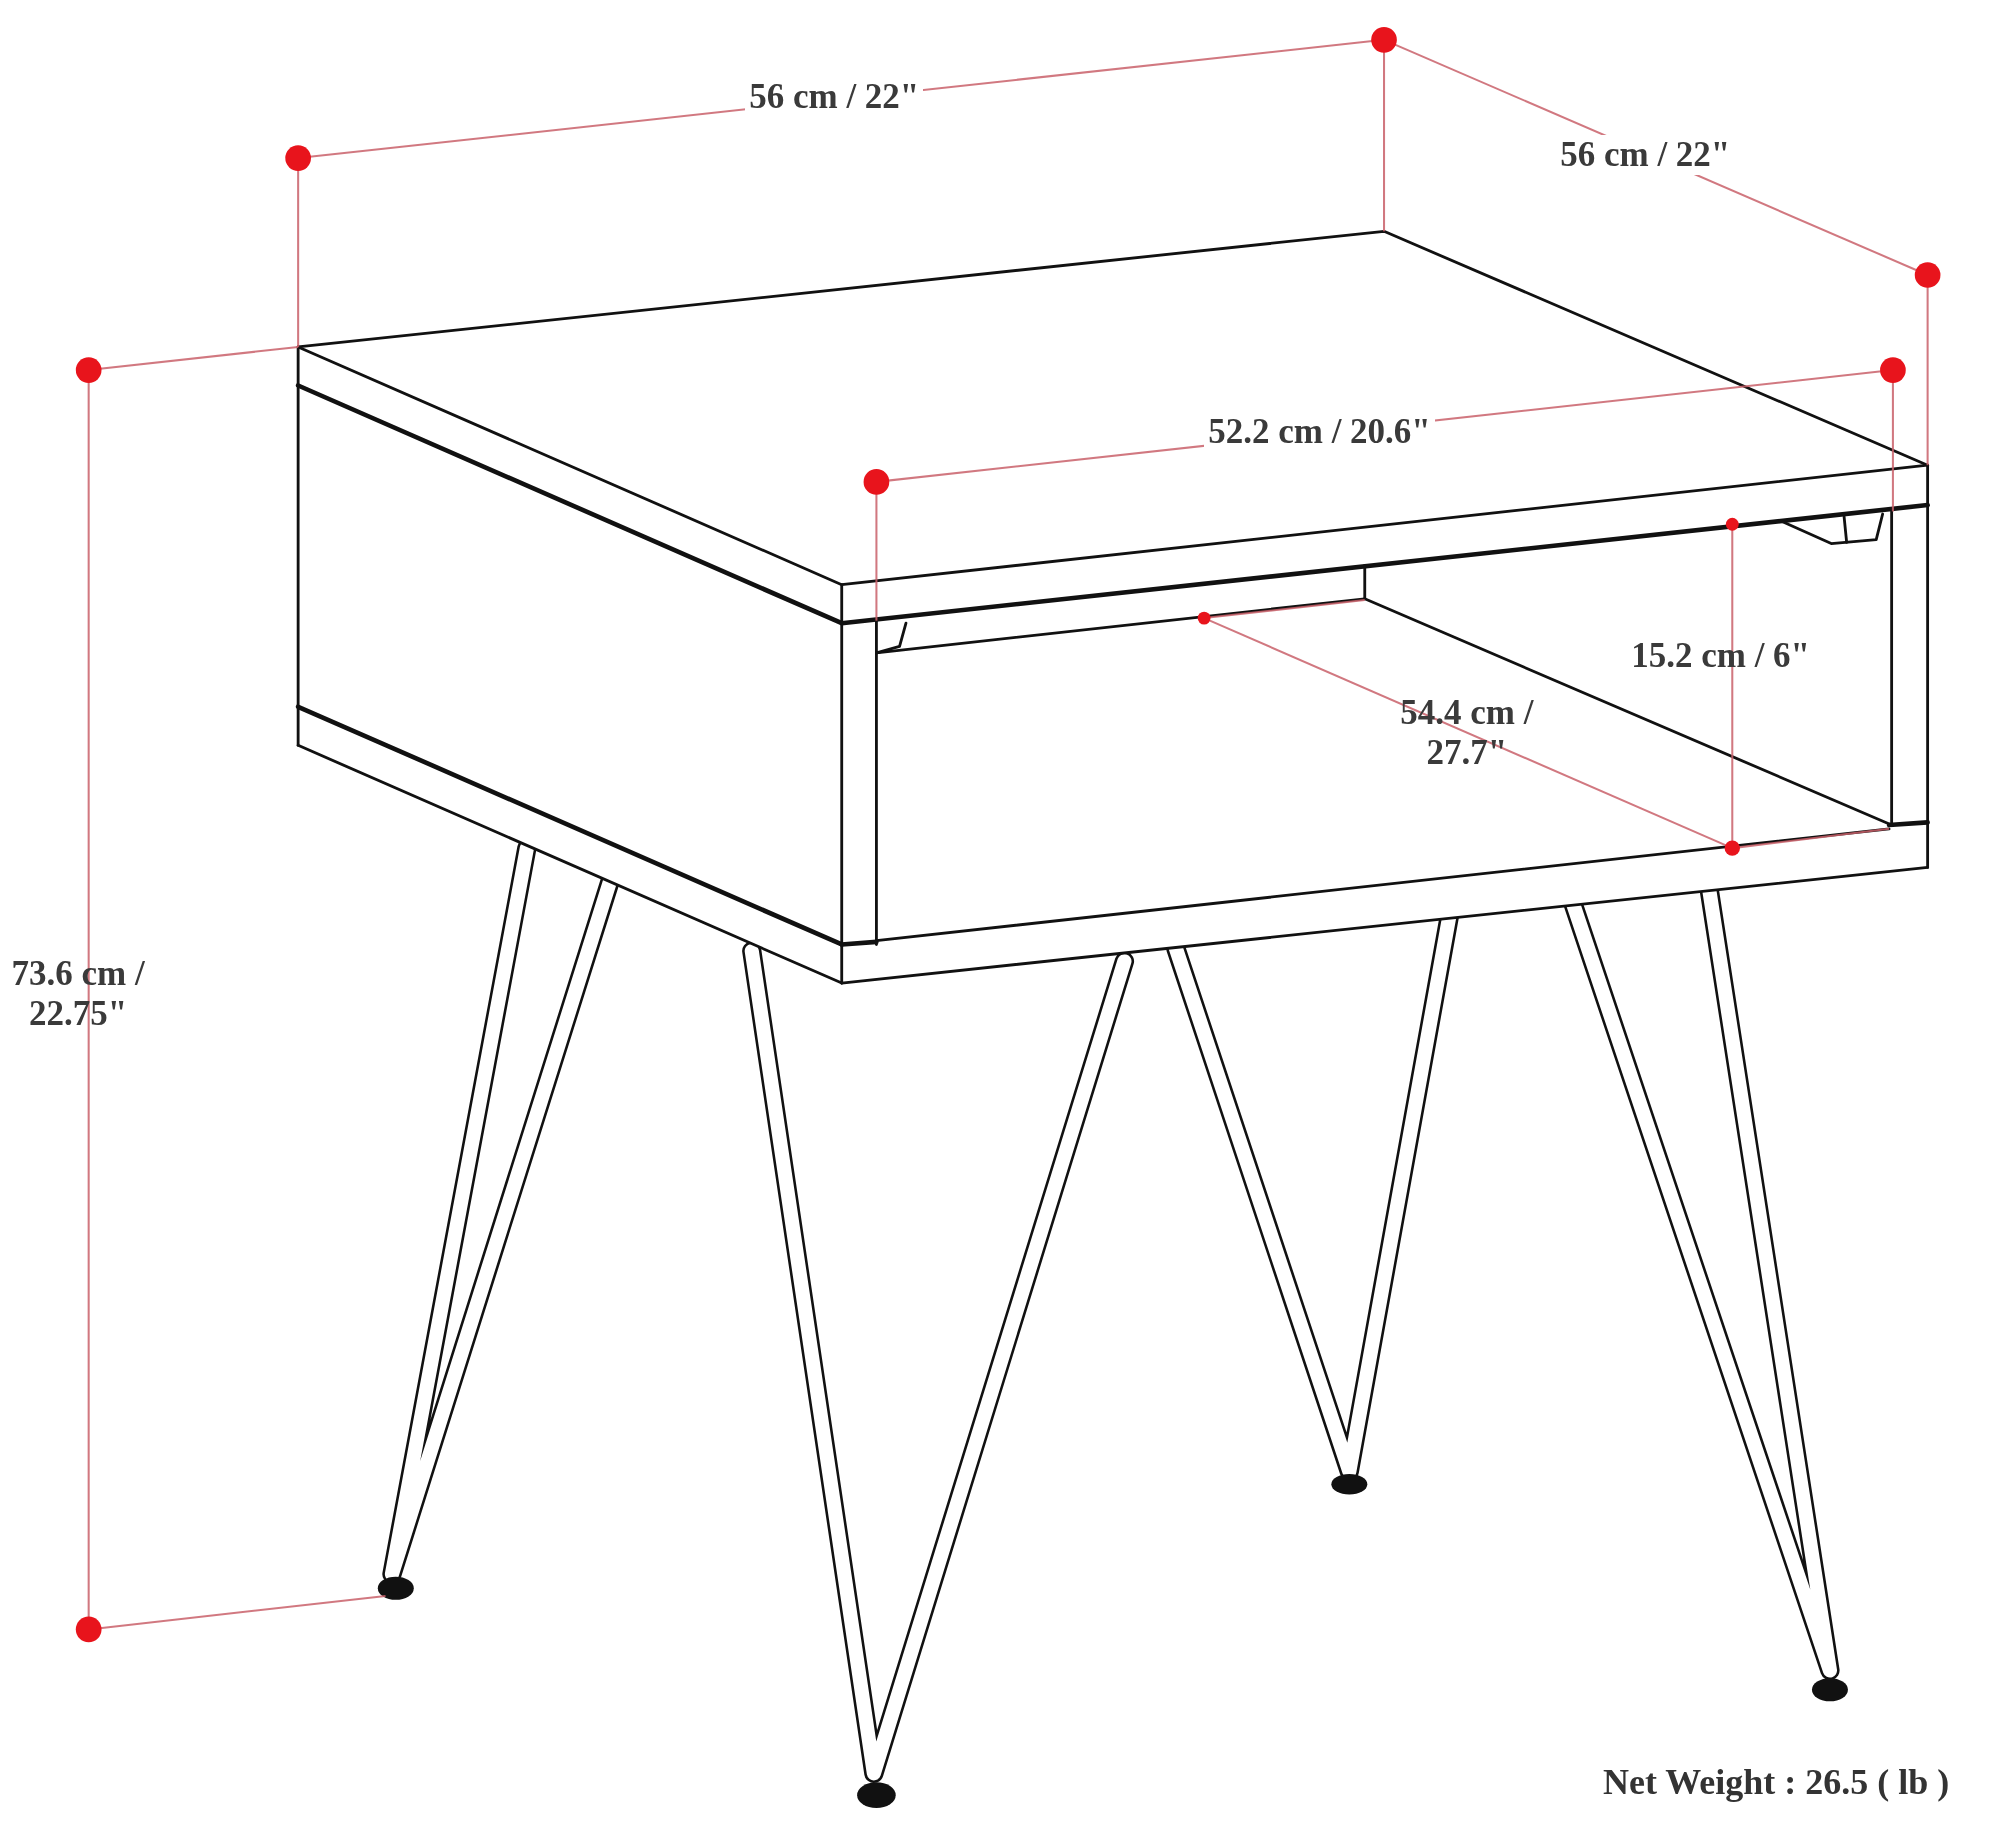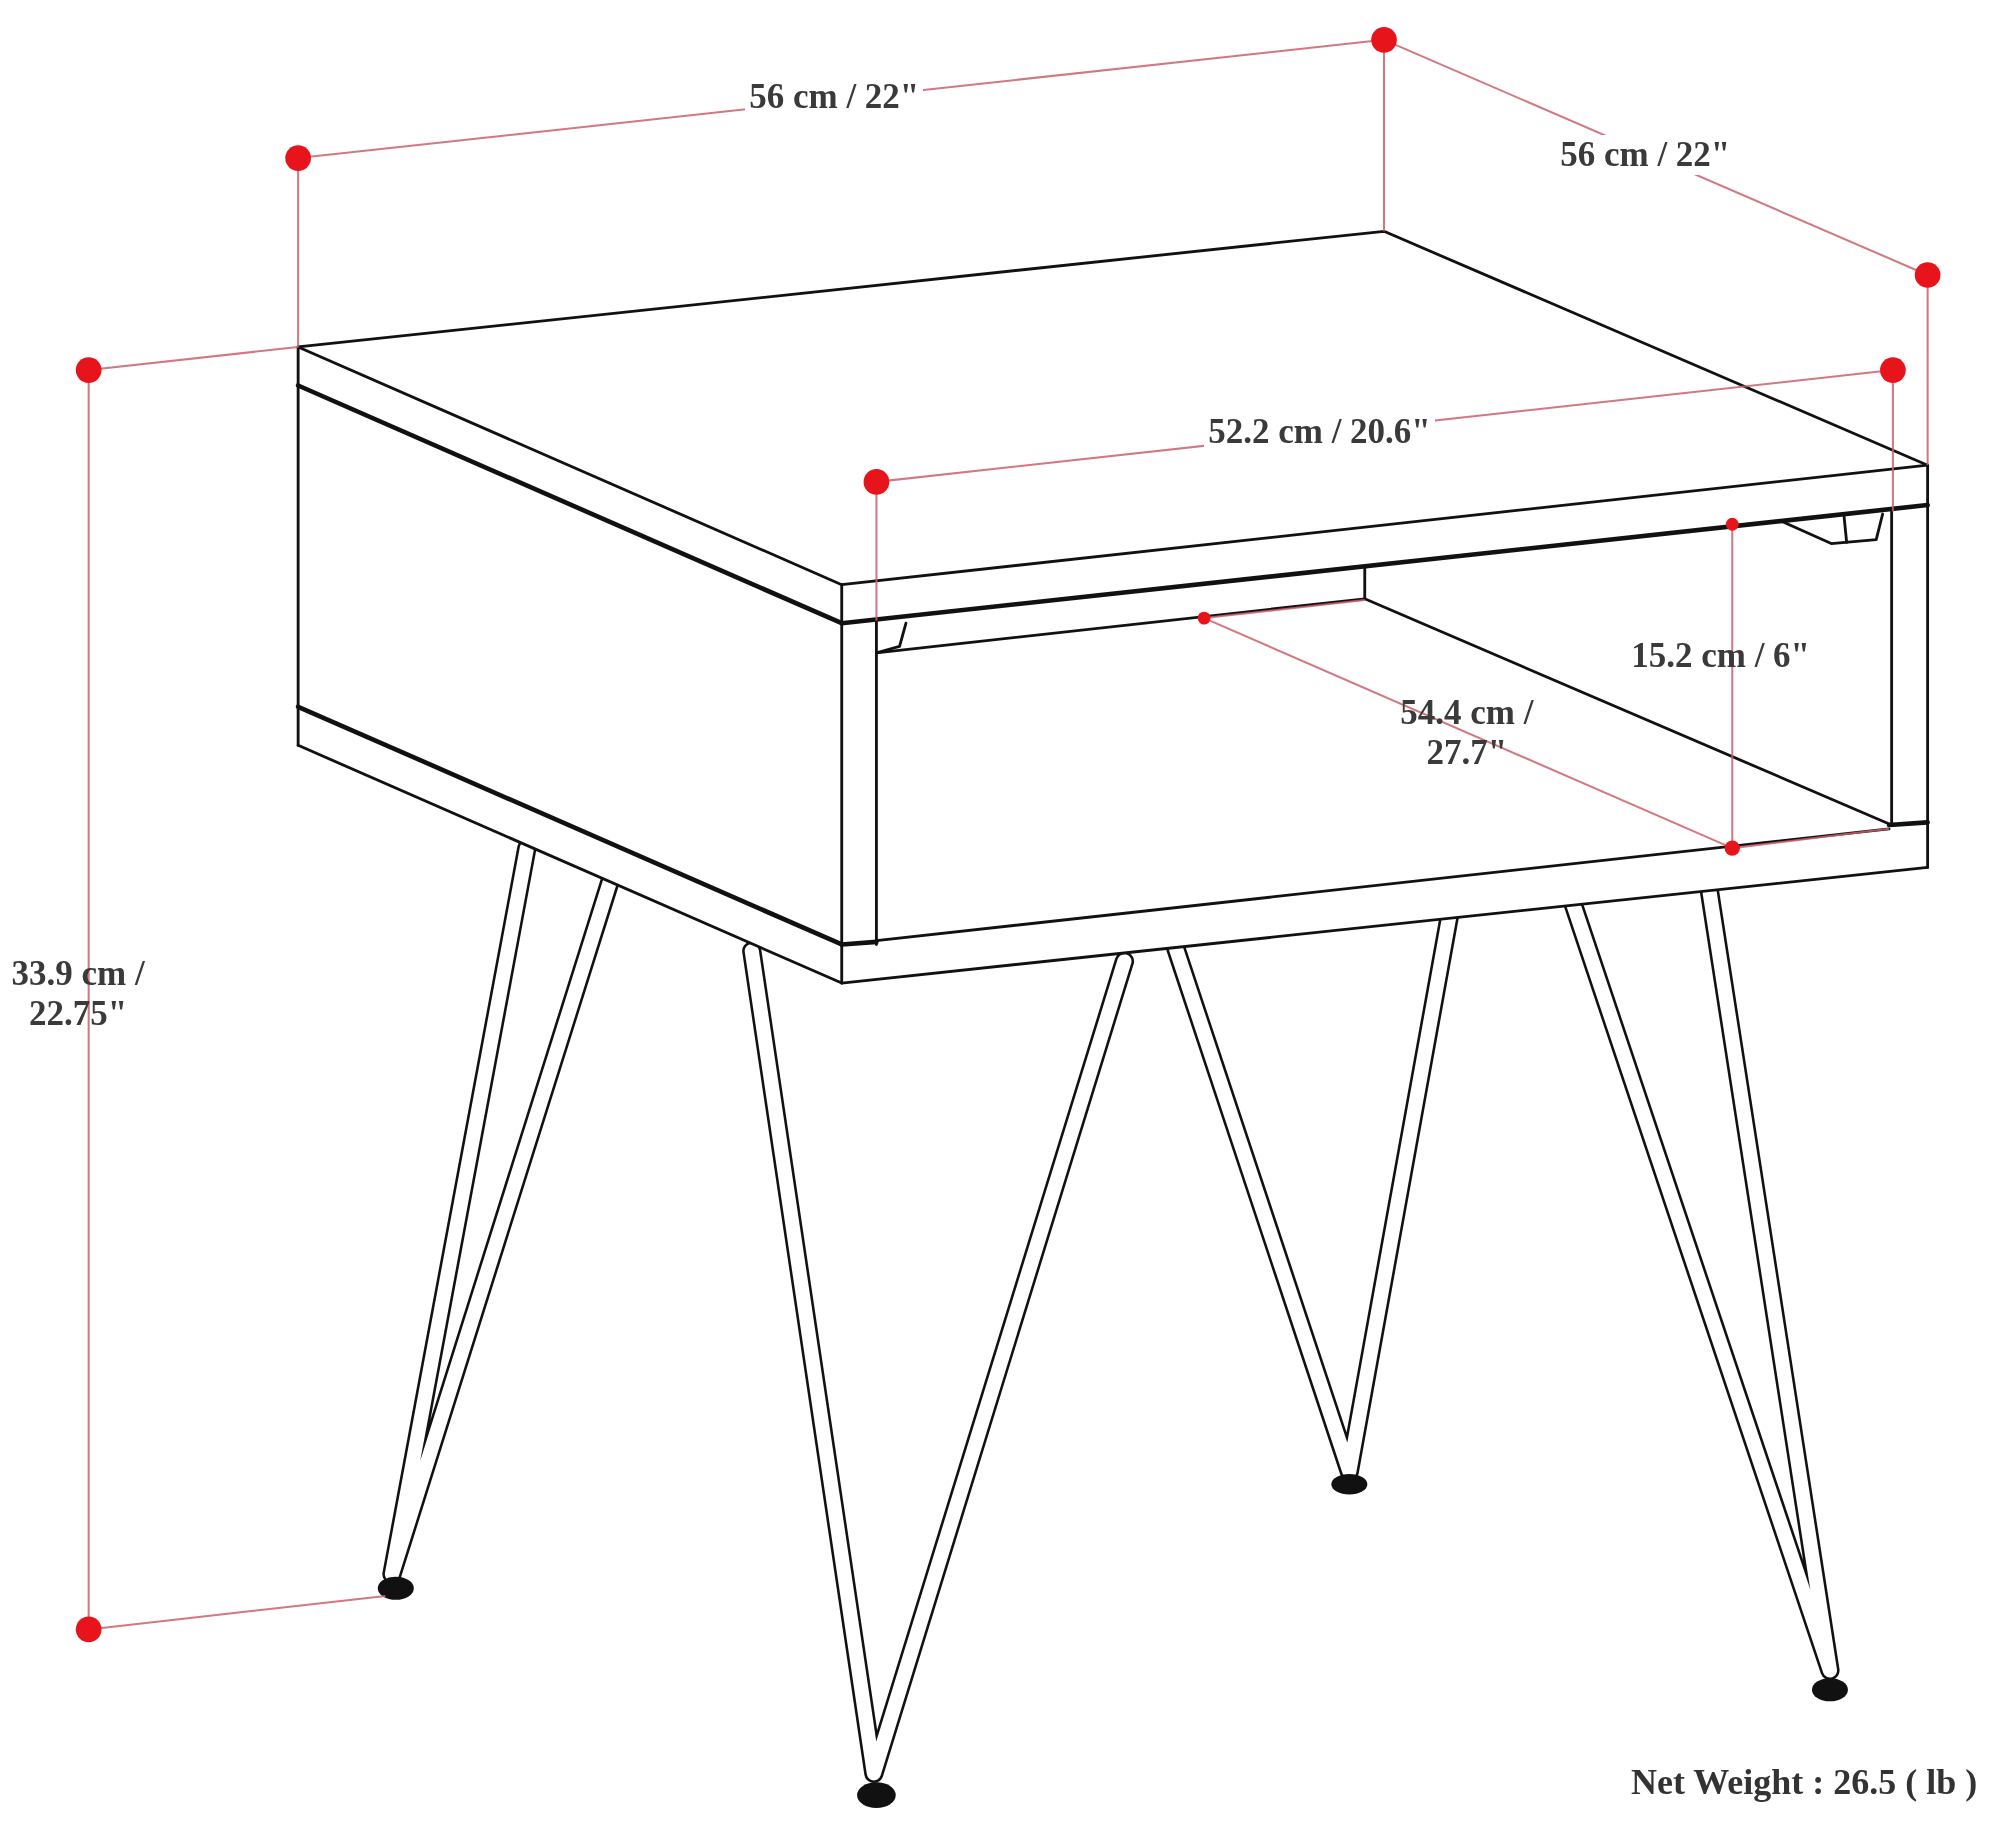--- a/index.html
+++ b/index.html
@@ -25,21 +25,20 @@
     padding: 0 4.2px;
   }
   .dim-label.multiline { white-space: pre-line; text-align: center; background: transparent; }
   .net-weight {
     position: absolute;
     font-family: "Liberation Serif", "DejaVu Serif", serif;
     font-weight: bold;
     color: #333333;
     font-size: 36px;
     white-space: nowrap;
-    margin-left: 28px;
   }
 </style>
 </head>
 <body>
 
 <svg id="diagram" viewBox="0 0 1568 1435" preserveAspectRatio="none" xmlns="http://www.w3.org/2000/svg">
 
   <g>
 
     <g>
@@ -154,17 +153,17 @@
     <circle class="dim-dot" cx="937" cy="481" r="5"></circle>
   </g>
 </svg>
 
 <div class="dim-label" style="left:745px; top:77px;">56 cm / 22"</div>
 <div class="dim-label" style="left:1556px; top:135px;">56 cm / 22"</div>
 <div class="dim-label" style="left:1204px; top:412px;">52.2 cm / 20.6"</div>
 <div class="dim-label" style="left:1627px; top:636px; background:transparent;">15.2 cm / 6"</div>
 <div class="dim-label multiline" style="left:1396px; top:693px;">54.4 cm /
 27.7"</div>
-<div class="dim-label multiline" style="left:7.3px; top:954px;">33.9 cm /
+<div class="dim-label multiline" style="left:7.3px; top:954px;">73.6 cm /
 22.75"</div>
 
 <div class="net-weight" style="left:1603px; top:1761px;">Net Weight : 26.5 ( lb )</div>
 
 
 </body></html>

